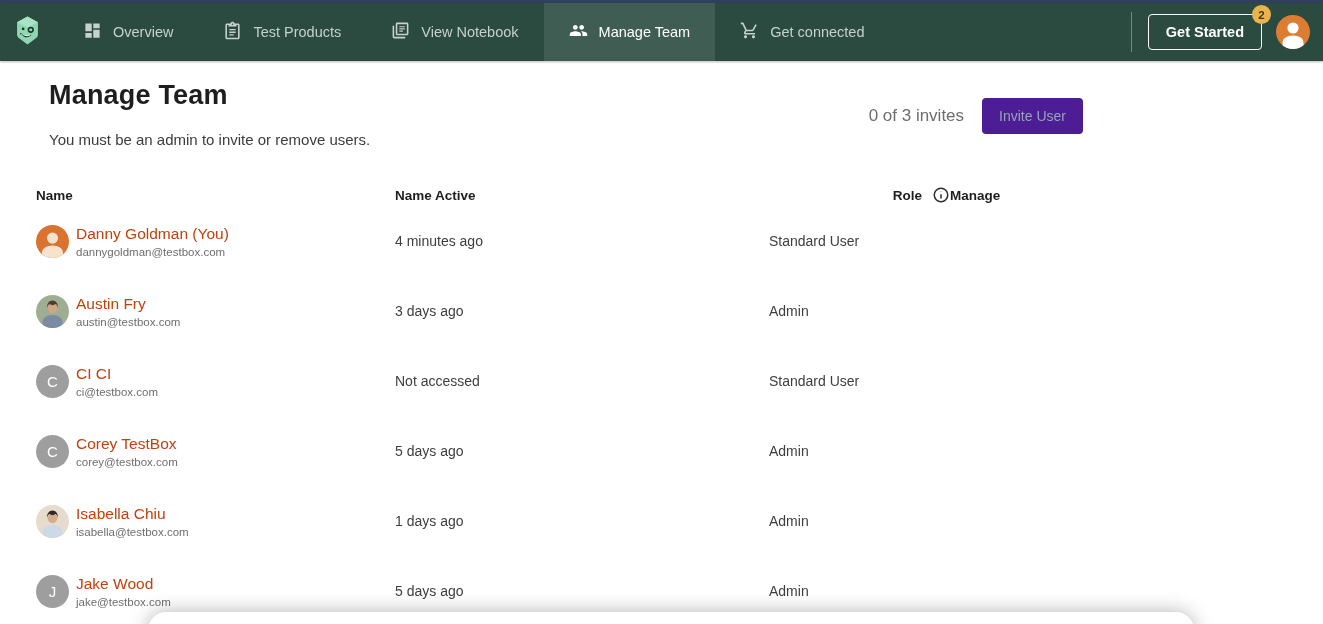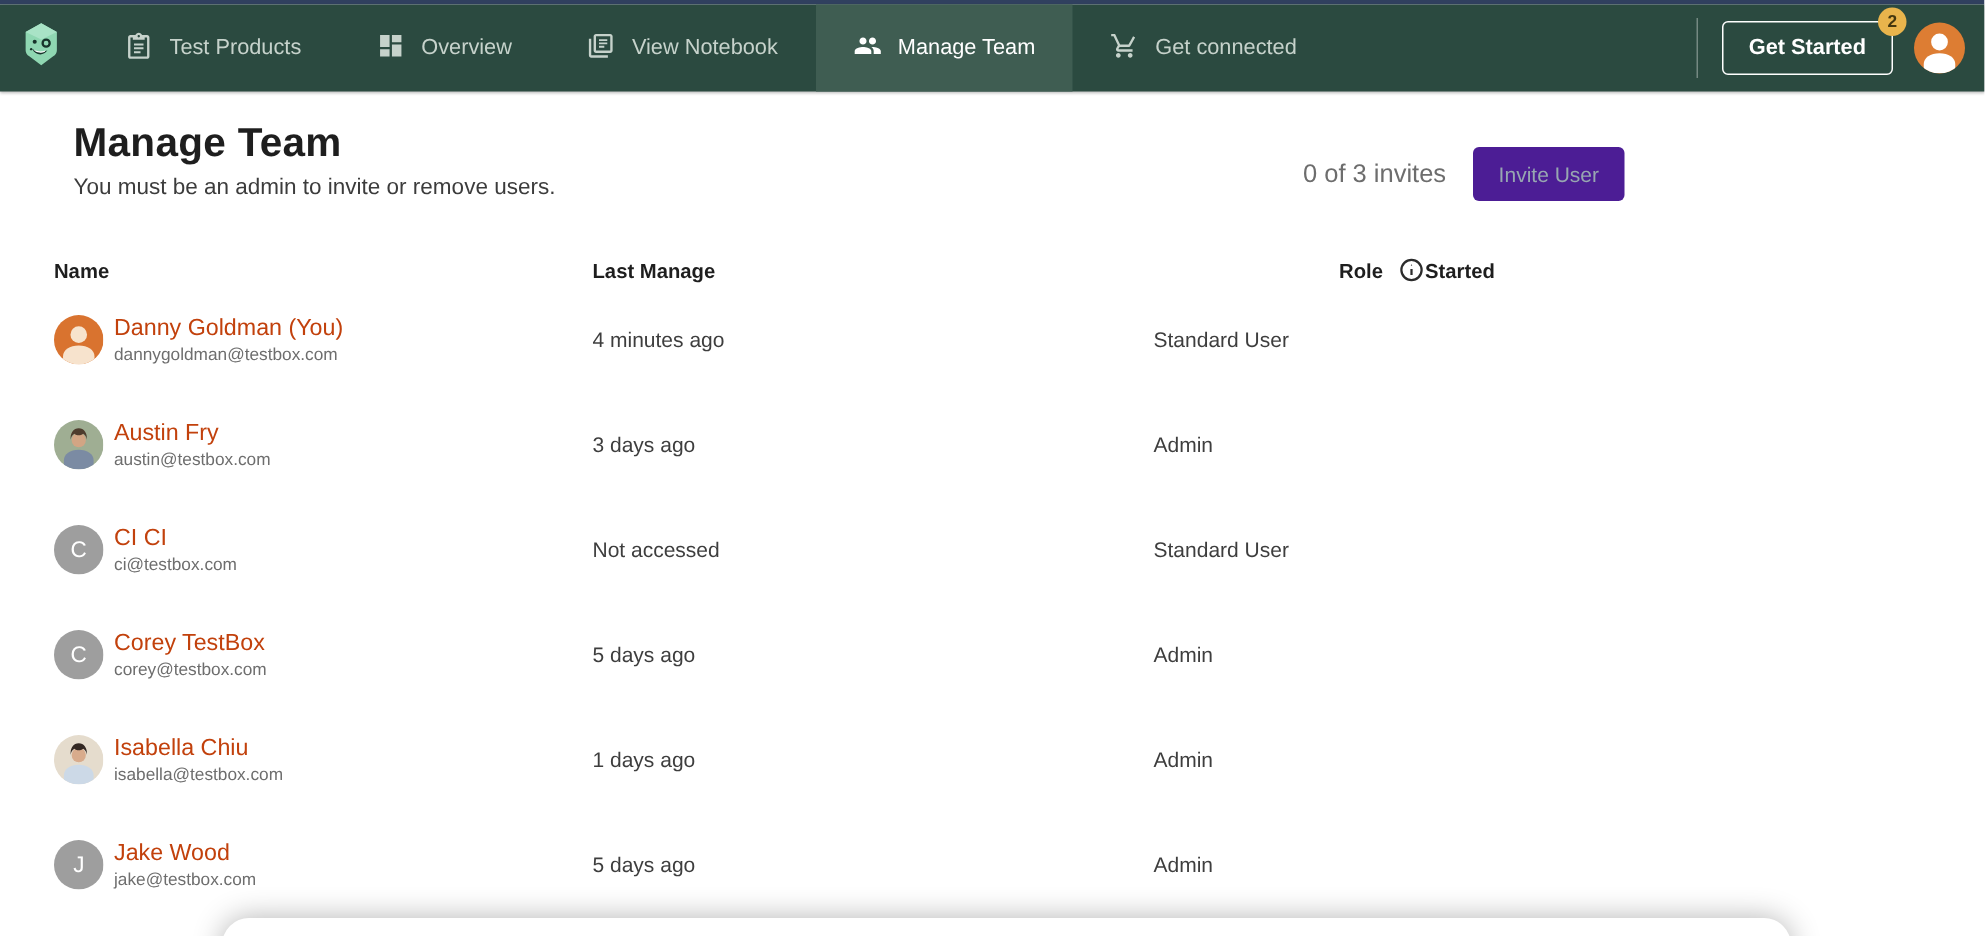--- a/index.html
+++ b/index.html
@@ -75,21 +75,21 @@
   }
   .header-avatar svg { width: 100%; height: 100%; display: block; }
 
   
   .page-header { position: relative; padding: 19px 0 0 49px; }
   .page-title {
     font-size: 27px; font-weight: 700; color: #1e1e1e;
     line-height: 30px; letter-spacing: 0.2px;
   }
   .page-subtitle {
-    margin-top: 5px;
+    margin-top: 20px;
     font-size: 15px; color: #3c3c3c; line-height: 20px;
   }
   .invite-area {
     position: absolute; top: 37px; right: 240px;
     display: flex; align-items: center; gap: 18px;
   }
   .invites-status { font-size: 17px; color: #6d6d6d; }
   .invite-btn {
     background: #4c1d95; border: none; border-radius: 4px;
     color: #97a6b1; font-family: inherit;
@@ -153,33 +153,33 @@
         <path d="M10.8 21.1 C13.4 22.6 16.6 22.7 19 21.6 L18.6 22.6 C16.4 23.6 13.4 23.4 11.2 22 Z" fill="#ffffff"></path>
         <circle cx="8.6" cy="20.6" r="0.9" fill="#17332a"></circle>
       </svg>
     </span>
   </div>
 
   <nav class="nav">
     <div class="nav-item">
       <span>
         <svg viewBox="0 0 24 24" fill="currentColor">
+            <path d="M3 13h8V3H3v10zm0 8h8v-6H3v6zm10 0h8V11h-8v10zm0-18v6h8V3h-8z"></path>
+          </svg>
+      </span>
+      <span>Overview</span>
+    </div>
+    <div class="nav-item">
+      <span>
+        <svg viewBox="0 0 24 24" fill="currentColor">
             <path d="M19 3h-4.18C14.4 1.84 13.3 1 12 1s-2.4.84-2.82 2H5c-1.1 0-2 .9-2 2v16c0 1.1.9 2 2 2h14c1.1 0 2-.9 2-2V5c0-1.1-.9-2-2-2zm-7 0c.55 0 1 .45 1 1s-.45 1-1 1-1-.45-1-1 .45-1 1-1zm7 18H5V5h2v2h10V5h2v16z"></path>
             <path d="M8 10h8v1.7H8zM8 13.3h8v1.7H8zM8 16.6h5.5v1.7H8z"></path>
           </svg>
       </span>
       <span>Test Products</span>
-    </div>
-    <div class="nav-item">
-      <span>
-        <svg viewBox="0 0 24 24" fill="currentColor">
-            <path d="M3 13h8V3H3v10zm0 8h8v-6H3v6zm10 0h8V11h-8v10zm0-18v6h8V3h-8z"></path>
-          </svg>
-      </span>
-      <span>Overview</span>
     </div>
     <div class="nav-item">
       <span>
         <svg viewBox="0 0 24 24" fill="currentColor">
             <path d="M4 6H2v14c0 1.1.9 2 2 2h14v-2H4V6z"></path>
             <path d="M20 2H8c-1.1 0-2 .9-2 2v12c0 1.1.9 2 2 2h12c1.1 0 2-.9 2-2V4c0-1.1-.9-2-2-2zm0 14H8V4h12v12z"></path>
             <path d="M10.5 6.5h7V8h-7zM10.5 9.3h7v1.5h-7zM10.5 12.1h4.5v1.5h-4.5z"></path>
           </svg>
       </span>
       <span>View Notebook</span>
@@ -222,32 +222,32 @@
   <div class="page-subtitle">You must be an admin to invite or remove users.</div>
   <div class="invite-area">
     <span class="invites-status">0 of 3 invites</span>
     <button class="invite-btn" disabled="">Invite User</button>
   </div>
 </div>
 
 <div class="team-table">
   <div class="thead">
     <div>Name</div>
-    <div>Last Manage</div>
+    <div>Name Active</div>
     <div class="role-head">
       <span>Role</span>
       <span class="info-icon">
         <svg viewBox="0 0 24 24" fill="none" stroke="currentColor" stroke-width="2">
           <circle cx="12" cy="12" r="9"></circle>
           <line x1="12" y1="11" x2="12" y2="16.5"></line>
           <circle cx="12" cy="7.6" r="0.6" fill="currentColor" stroke="none"></circle>
         </svg>
       </span>
     </div>
-    <div>Started</div>
+    <div>Manage</div>
   </div>
   <div id="table-body">
   <div class="trow">
     <div class="name-cell">
       <span class="avatar">
             <svg viewBox="0 0 34 34">
               <rect width="34" height="34" fill="#d9732f"></rect>
               <circle cx="17" cy="13.5" r="5.7" fill="#f7e3cd"></circle>
               <path d="M17 21c-6.2 0-10.8 3.1-10.8 7.3V34h21.6v-5.7C27.8 24.1 23.2 21 17 21z" fill="#f7e3cd"></path>
             </svg>

